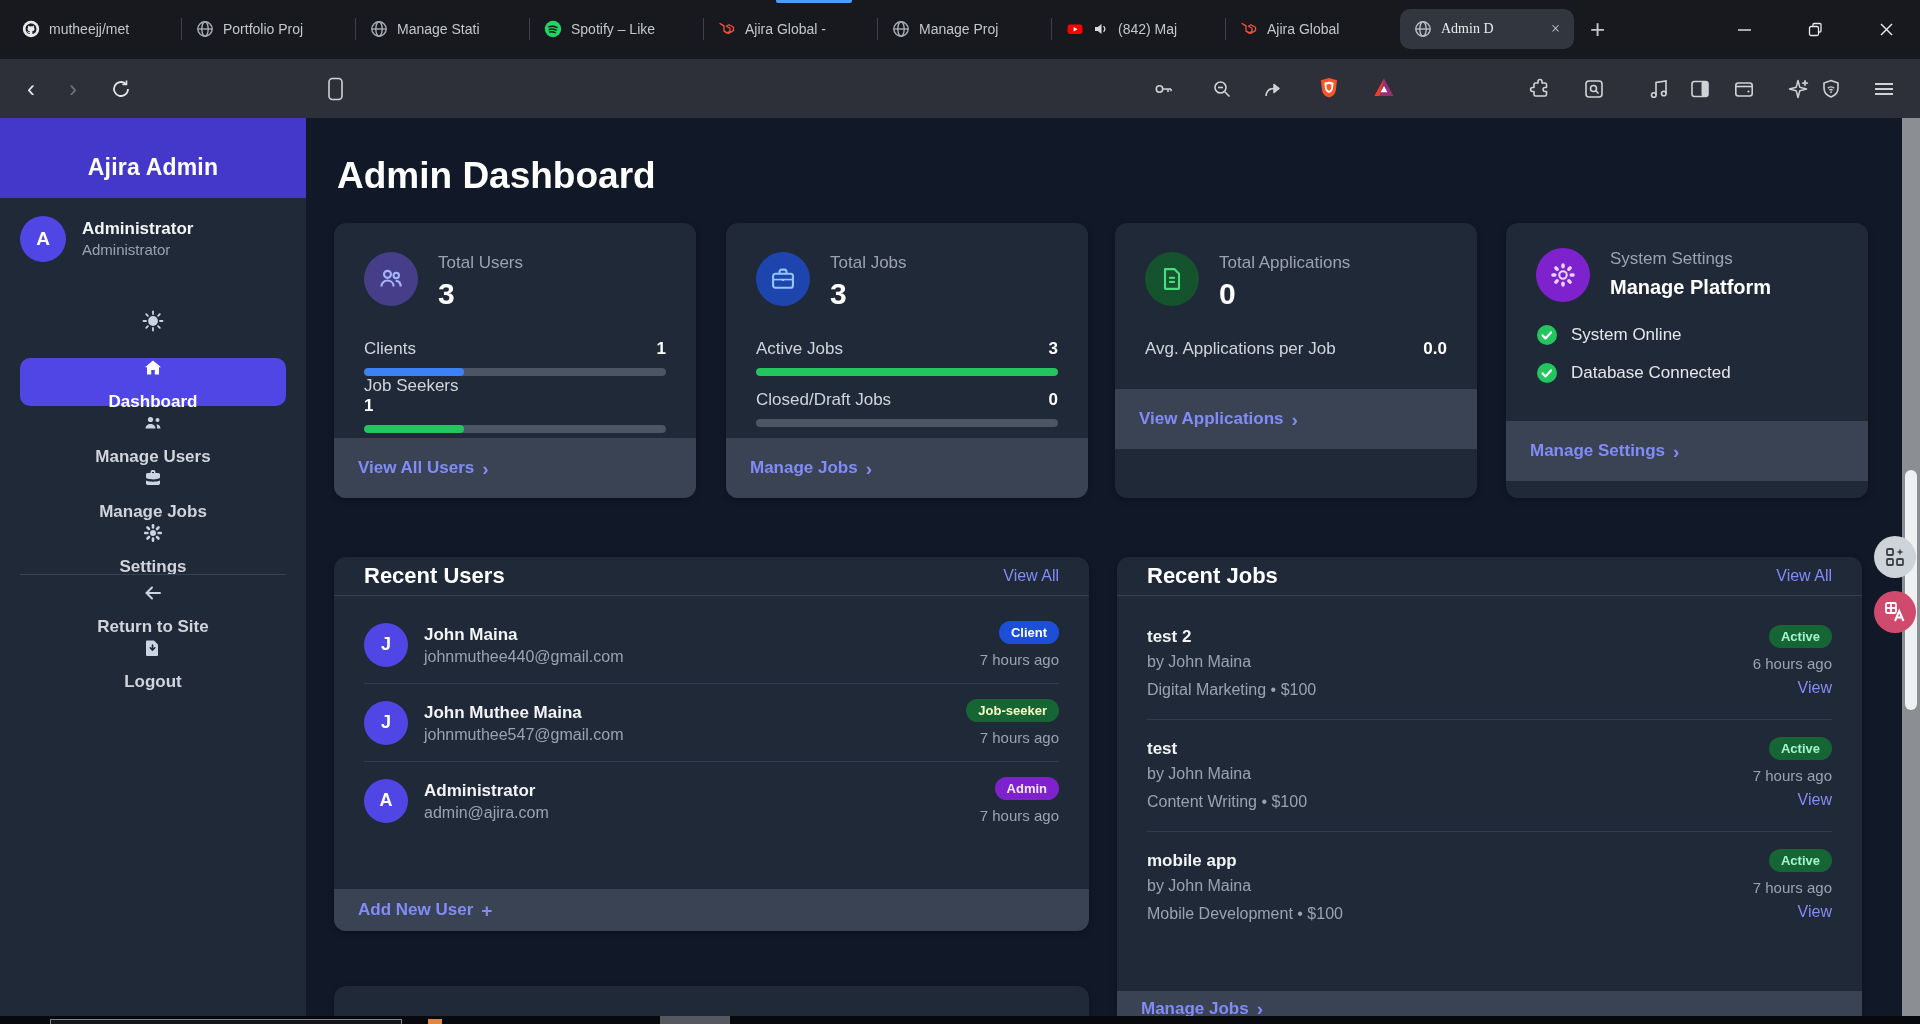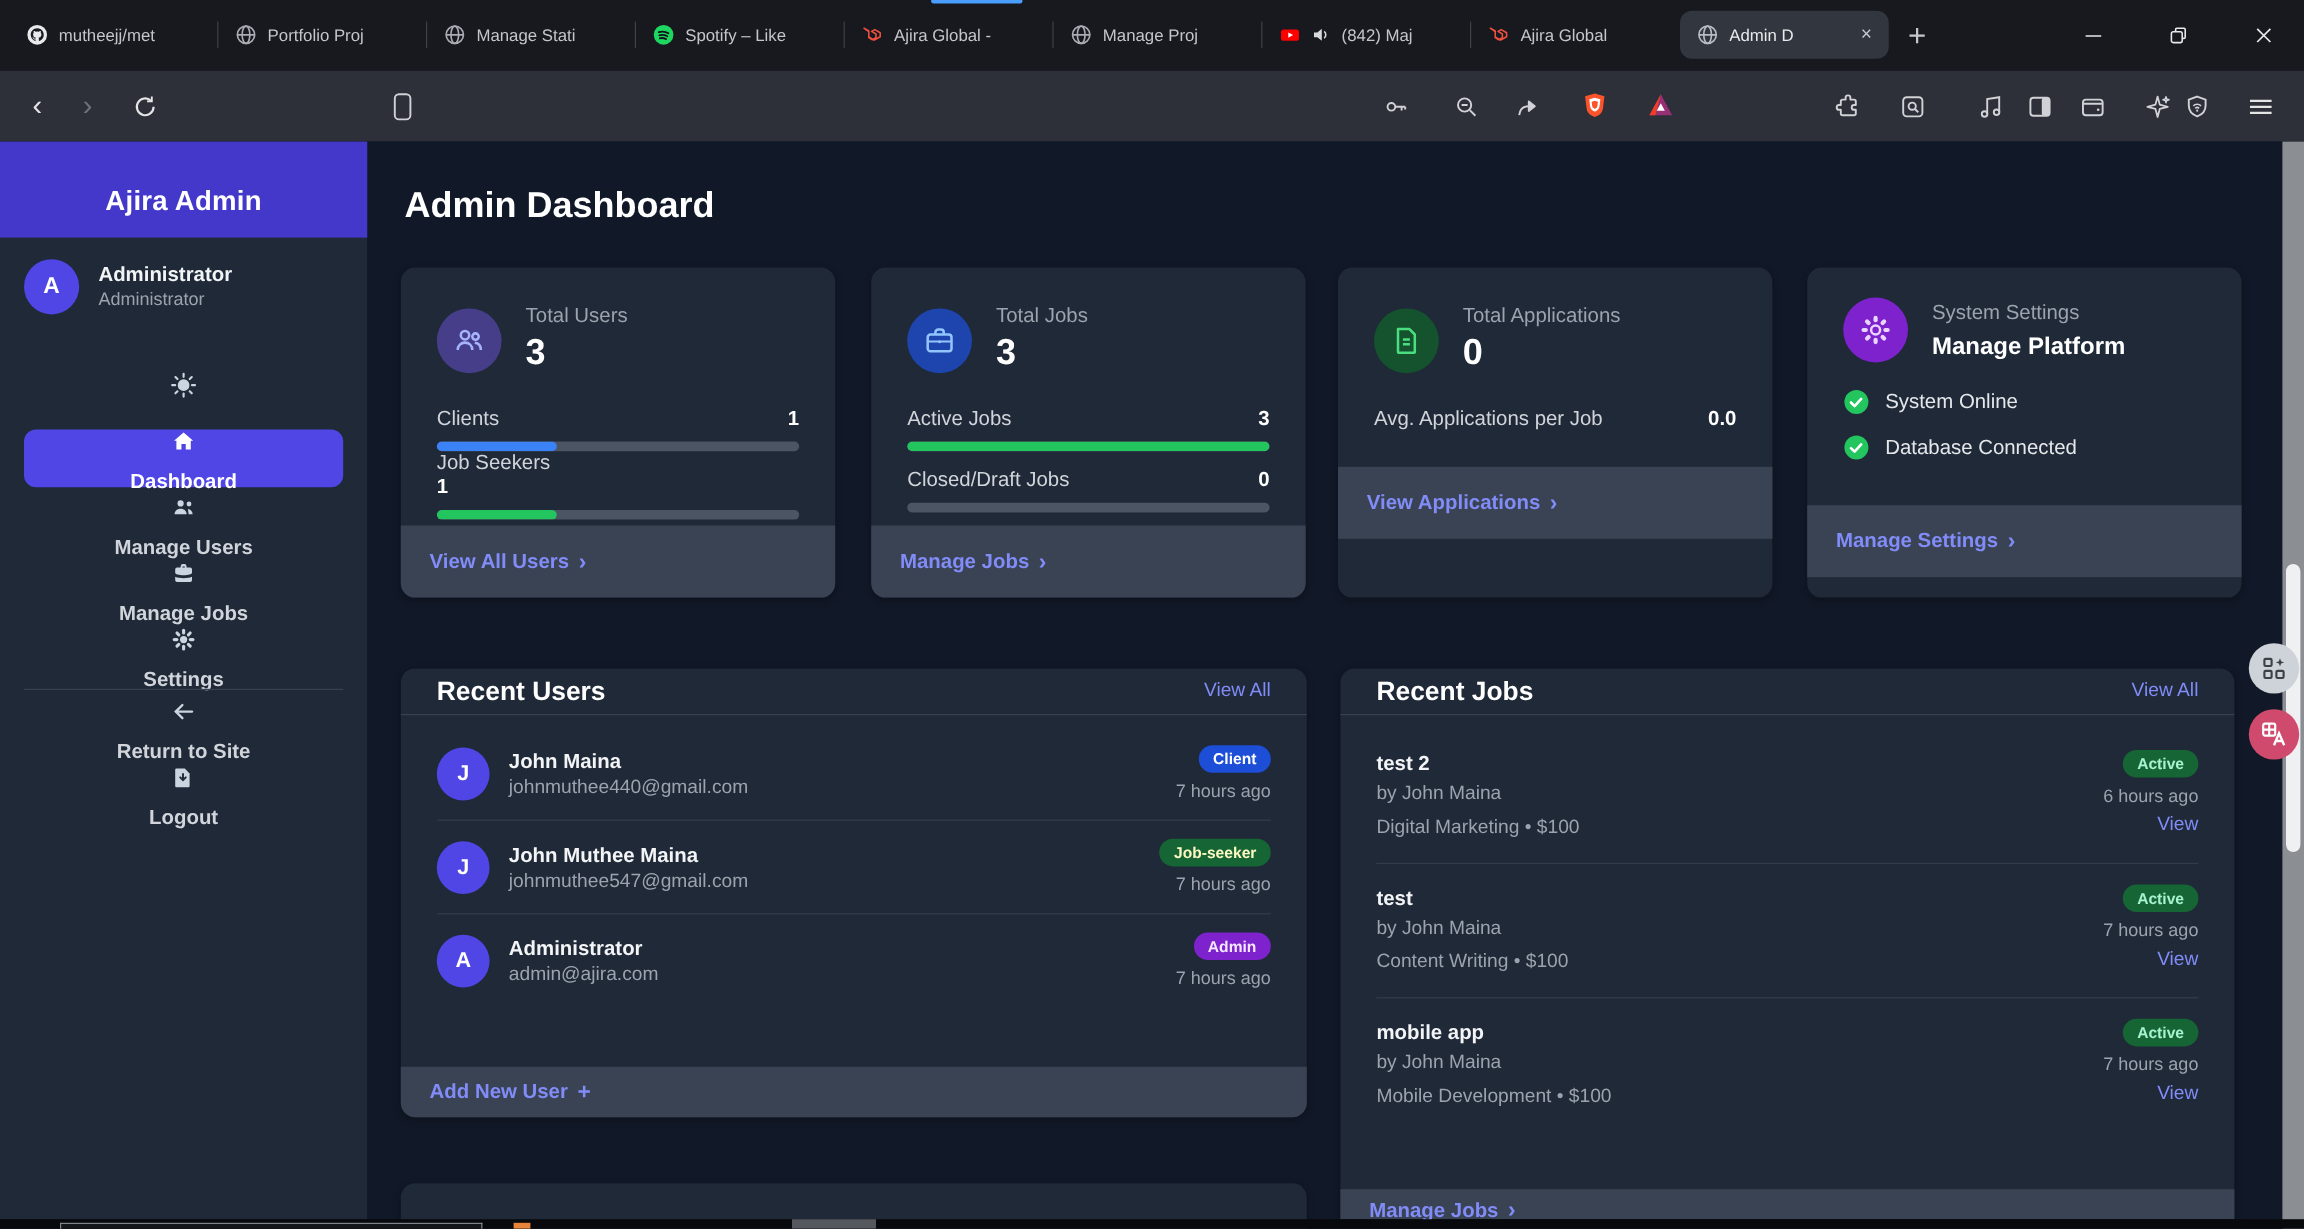--- a/index.html
+++ b/index.html
@@ -6,21 +6,21 @@
   body{width:1920px;height:1024px;overflow:hidden;background:#111827;
        font-family:"Liberation Sans",sans-serif;position:relative;}
   .abs{position:absolute;}
   svg{display:block;}
 
   
   #tabstrip{position:absolute;left:0;top:0;width:1920px;height:59px;background:#17191f;}
   #tabs{position:absolute;left:8px;top:9px;display:flex;align-items:center;}
   .tab{position:relative;display:flex;align-items:center;gap:9px;width:174px;height:40px;
        padding:0 10px 0 14px;box-sizing:border-box;border-radius:10px;flex:none;}
-  .tab.active{background:#32363e;}
+  .tab.active{background:#32363e;font-family:Liberation Serif, serif;}
   .tab .fav{flex:none;}
   .tab .t{font-size:14px;color:#c3c6ca;white-space:nowrap;overflow:hidden;flex:1;}
   .tab.active .t{color:#e9eaec;}
   .tab:not(.active)::after{content:"";position:absolute;right:0;top:9px;width:1px;height:22px;background:#3d414a;}
   .tab.pre-active::after{display:none;}
   .tabclose{color:#c9ccd1;font-size:16px;line-height:16px;padding:2px 4px;flex:none;}
   #newtab{color:#c3c6ca;font-size:26px;line-height:26px;margin-left:16px;font-weight:400;}
   .winctl{position:absolute;top:0;height:59px;width:62px;display:flex;align-items:center;justify-content:center;color:#e8e9ea;}
   #accentbar{position:absolute;left:776px;top:0;width:76px;height:3px;border-radius:0 0 2px 2px;}
 
@@ -45,24 +45,24 @@
   #themetoggle{position:absolute;left:141px;top:191px;width:24px;height:24px;color:#cbd5e1;}
   #nav{position:absolute;left:20px;top:240px;width:266px;}
   .navitem{display:flex;align-items:center;gap:14px;height:48px;padding:0 17px;border-radius:10px;
            color:#d1d5db;font-size:17px;font-weight:600;box-sizing:border-box;margin-bottom:7px;flex-direction:column;}
   .navitem.active{color:#fff;}
   .navitem .nico{width:20px;height:20px;flex:none;color:#cbd5e1;}
   .navitem.active .nico{color:#fff;}
   #sbdivider{position:absolute;left:20px;top:456px;width:266px;height:1px;background:#374151;}
   #nav2{position:absolute;left:20px;top:465px;width:266px;}
 
-  #pagetitle{position:absolute;left:337px;top:37px;font-size:30px;font-weight:bold;color:#fff;}
+  #pagetitle{position:absolute;left:337px;top:37px;font-size:37px;font-weight:bold;color:#fff;}
 
   .card{position:absolute;background:#1f2937;border-radius:12px;box-shadow:0 2px 6px rgba(0,0,0,.25);}
-  .stathead{display:flex;align-items:flex-end;gap:20px;padding:29px 30px 0 30px;}
+  .stathead{display:flex;align-items:flex-start;gap:20px;padding:29px 30px 0 30px;}
   .statcircle{width:54px;height:54px;border-radius:50%;display:flex;align-items:center;justify-content:center;flex:none;}
   .statlabel{font-size:17px;color:#9ca3af;line-height:22px;}
   .statvalue{font-size:30px;font-weight:bold;color:#fff;line-height:34px;margin-top:3px;}
   .statvalue.txt{font-size:20px;line-height:26px;margin-top:4px;}
   .statrows{padding:20px 30px 0 30px;}
   .srow{display:flex;justify-content:space-between;font-size:17px;color:#d1d5db;margin-top:8px;}
   .srow b{color:#fff;}
   .track{height:8px;border-radius:4px;background:#4b5563;margin-top:9px;overflow:hidden;}
   .fill{height:8px;border-radius:4px;}
   .cardfooter{position:absolute;left:0;width:100%;height:60px;background:#3a4353;display:flex;align-items:center;

